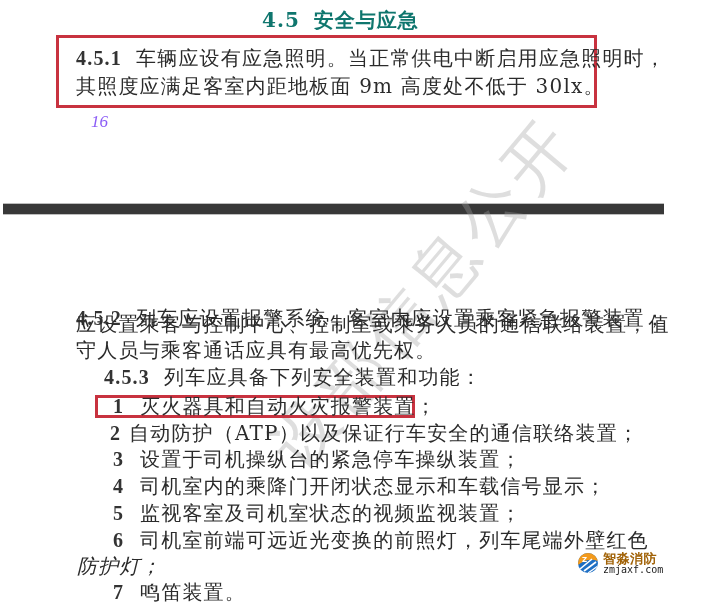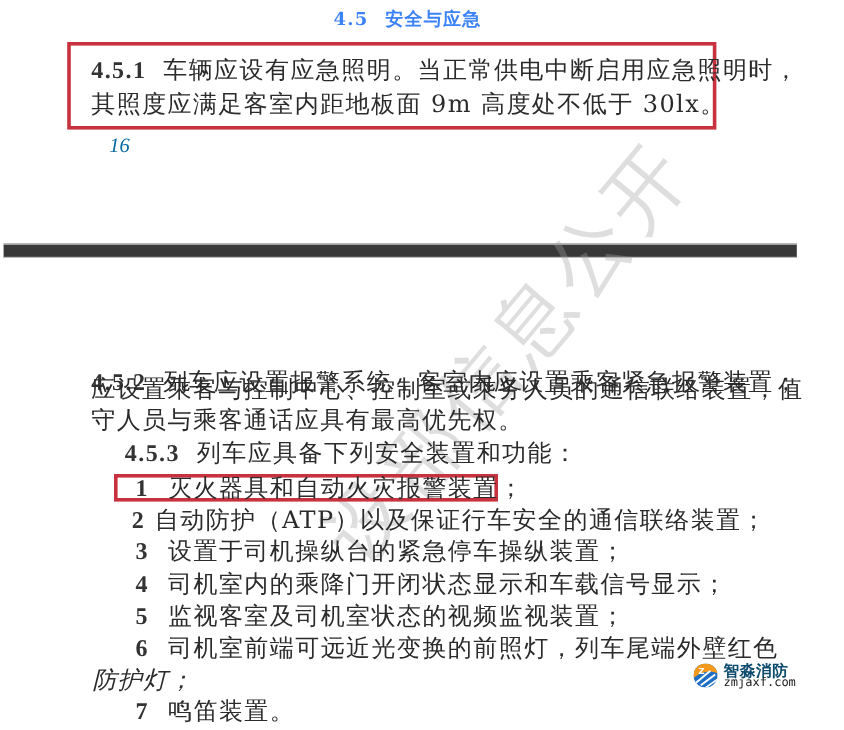--- a/index.html
+++ b/index.html
@@ -4,42 +4,41 @@
 <style>
   html, body { margin: 0; padding: 0; }
   body {
     width: 703px; height: 608px; position: relative; overflow: hidden;
     background: #ffffff;
     font-family: "DejaVu Serif", "Liberation Serif", serif;
     color: #2b2b2b;
   }
   .abs { position: absolute; white-space: nowrap; }
   .heading {
-    left: 262px; top: 7px; font-size: 15px; font-weight: bold;
-    font-family: "DejaVu Sans", "Liberation Sans", sans-serif; color: #3b82f6;
+    left: 262px; top: 7px; font-size: 20px; font-weight: bold;
+    font-family: "DejaVu Sans", "Liberation Sans", sans-serif; color: #0f766e;
     letter-spacing: 1px;
-    margin-left: 16px;
   }
   .heading .num { margin-right: 14px; font-family: "DejaVu Serif", serif; }
   .redbox {
     position: absolute; border: 3px solid #c8323f; box-sizing: border-box;
   }
   .line { font-size: 20px; letter-spacing: 1.2px; line-height: 26px; }
   .clause { font-weight: bold; font-family: "Liberation Serif", serif; margin-right: 14px; color: #333; }
   .itemnum { font-weight: bold; font-family: "Liberation Serif", serif; display: inline-block; width: 27px; color: #333; }
-  .pagenum { left: 91px; top: 112px; font-size: 17px; font-style: italic; color: #0369a1; font-family: "Liberation Serif", serif; }
+  .pagenum { left: 91px; top: 112px; font-size: 17px; font-style: italic; color: #8b5cf6; font-family: "Liberation Serif", serif; }
   .divider { position: absolute; left: 3px; top: 203px; width: 661px; height: 10px; background: #383838; border-top: 1px solid #bdbdbd; border-bottom: 1px solid #bdbdbd; }
   .watermark {
     position: absolute; left: 250px; top: 430px; font-size: 66px; color: rgba(160,160,160,0.35);
     transform: rotate(-50deg); transform-origin: left top; white-space: nowrap;
     font-family: "DejaVu Sans", sans-serif; pointer-events: none; letter-spacing: 6px;
   }
   .logo { position: absolute; left: 576px; top: 550px; width: 90px; height: 30px; }
   .logo-icon { position: absolute; left: 2px; top: 3px; width: 20px; height: 20px; }
-  .logo-name { position: absolute; left: 27px; top: 0px; font-size: 13px; font-family: "DejaVu Sans", sans-serif; color: #0c4a6e; font-weight: bold; letter-spacing: 0.5px; }
+  .logo-name { position: absolute; left: 27px; top: 0px; font-size: 13px; font-family: "DejaVu Sans", sans-serif; color: #a16207; font-weight: bold; letter-spacing: 0.5px; }
   .logo-url { position: absolute; left: 27px; top: 14px; font-size: 10px; font-family: "DejaVu Sans Mono", monospace; color: #1a1a1a; font-weight: normal; }
 </style>
 </head>
 <body>
 
 <div class="abs heading">
   <span class="num">4.5</span><span>安全与应急</span>
 </div>
 
 <div class="redbox" style="left:56px; top:35px; width:541px; height:73px;"></div>

